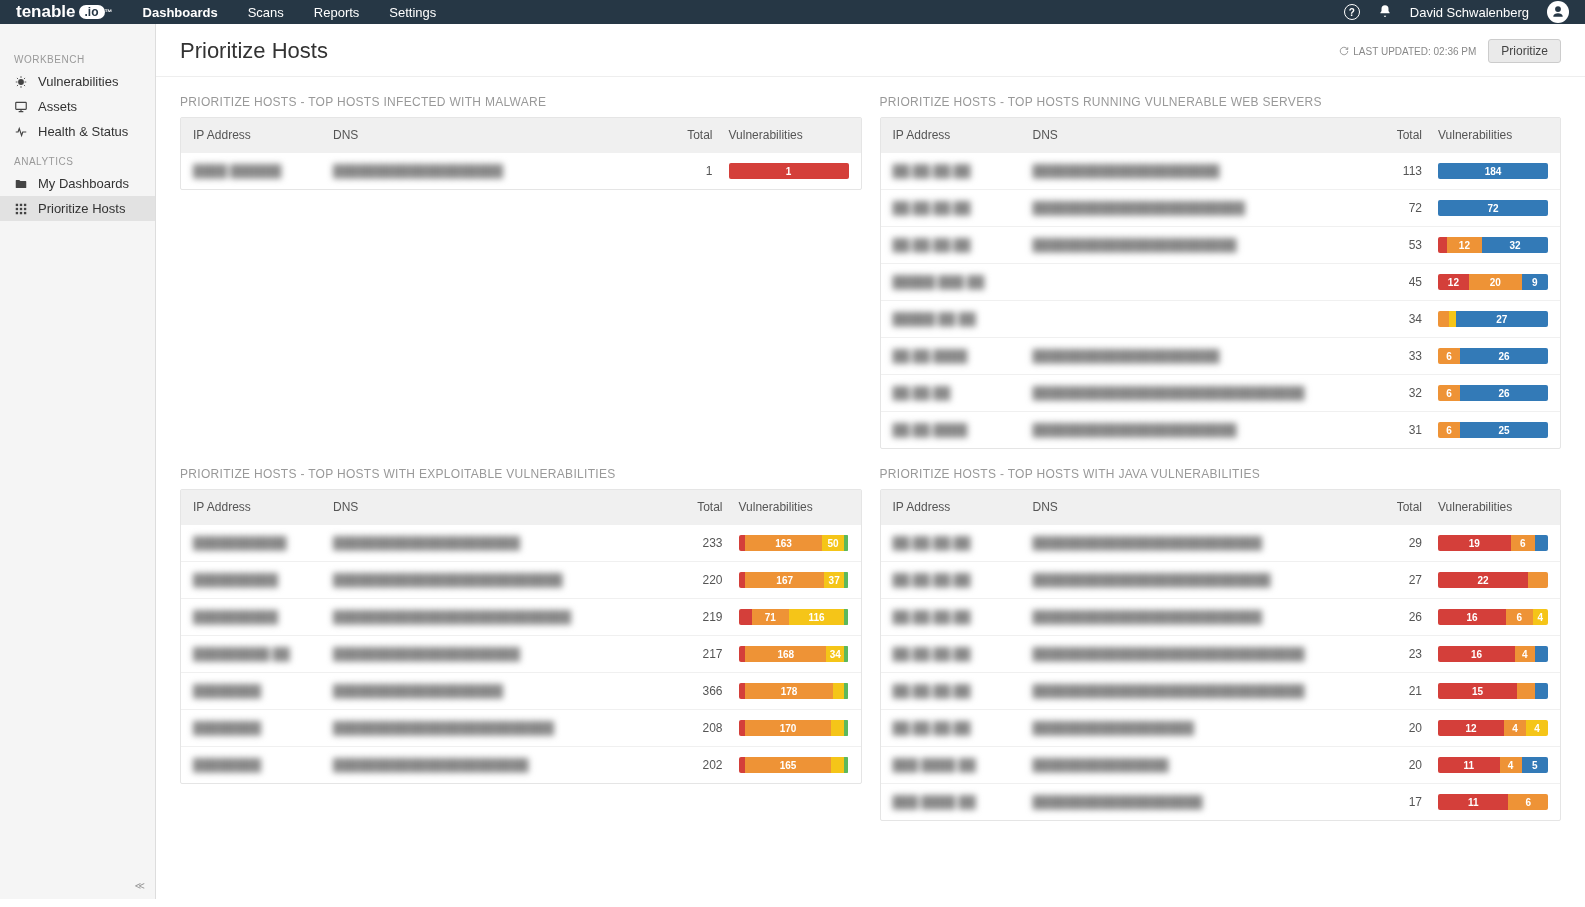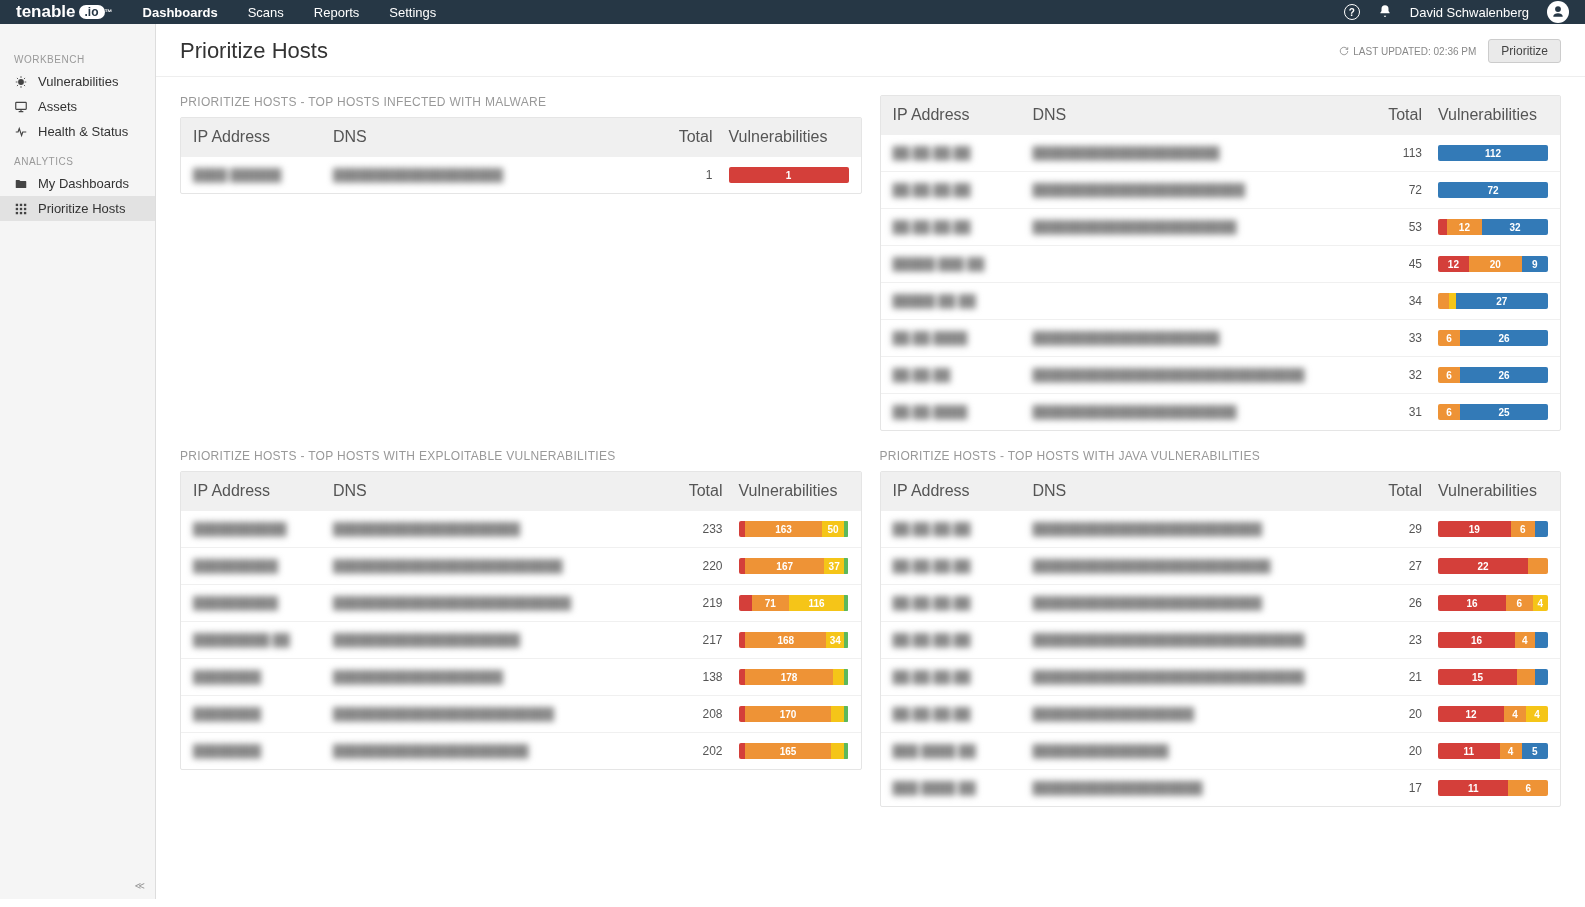--- a/index.html
+++ b/index.html
@@ -32,21 +32,21 @@
     .page-header { display: flex; align-items: center; padding: 14px 24px 12px; border-bottom: 1px solid #eee; }
     .page-title { font-size: 22px; font-weight: 400; color: #333; }
     .header-right { margin-left: auto; display: flex; align-items: center; gap: 12px; }
     .last-updated { font-size: 10px; color: #888; display: flex; align-items: center; gap: 4px; text-align: right; }
     .configure-btn { background: #eaeaea; border: 1px solid #ccc; border-radius: 3px; padding: 4px 12px; font-size: 12px; cursor: pointer; color: #444; }
     
     .panels { display: grid; grid-template-columns: 1fr 1fr; gap: 18px; padding: 18px 24px; }
     .panel { }
     .panel-title { font-size: 12px; color: #999; letter-spacing: 0.3px; margin-bottom: 8px; text-transform: uppercase; }
     .table { border: 1px solid #e5e5e5; border-radius: 2px; }
-    .thead { background: #f0f0f0; display: flex; padding: 10px 12px; font-size: 16px; color: #555; }
+    .thead { background: #f0f0f0; display: flex; padding: 10px 12px; font-size: 12px; color: #555; }
     .tbody .row { display: flex; padding: 10px 12px; border-top: 1px solid #f0f0f0; align-items: center; font-size: 12px; color: #555; min-height: 37px; }
     .col-ip { width: 140px; flex-shrink: 0; }
     .col-dns { flex: 1; }
     .col-total { width: 60px; text-align: right; padding-right: 16px; flex-shrink: 0; }
     .col-vuln { width: 120px; flex-shrink: 0; }
     .col-vuln-wide { width: 110px; flex-shrink: 0; }
     
     .blur { filter: blur(3px); color: #888; user-select: none; }
     
     .vbar { display: flex; height: 16px; border-radius: 2px; overflow: hidden; width: 100%; }
@@ -181,35 +181,36 @@
                 <div class="col-vuln">
                   <div class="vbar">
                     <div class="vseg seg-red" style="width:100%">1</div>
                   </div>
                 </div>
               </div>
             </div>
           </div>
         </div>
         <div class="panel">
+          <div class="panel-title">PRIORITIZE HOSTS - TOP HOSTS RUNNING VULNERABLE WEB SERVERS</div>
           <div class="table">
             <div class="thead">
               <div class="col-ip">IP Address</div>
               <div class="col-dns">DNS</div>
               <div class="col-total">Total</div>
               <div class="col-vuln-wide">Vulnerabilities</div>
             </div>
             <div class="tbody">
               <div class="row">
                 <div class="col-ip blur">██.██.██.██</div>
                 <div class="col-dns blur">██████████████████████</div>
                 <div class="col-total">113</div>
                 <div class="col-vuln-wide">
                   <div class="vbar">
-                    <div class="vseg seg-blue" style="width:100%">112</div>
+                    <div class="vseg seg-blue" style="width:100%">184</div>
                   </div>
                 </div>
               </div>
               <div class="row">
                 <div class="col-ip blur">██.██.██.██</div>
                 <div class="col-dns blur">█████████████████████████</div>
                 <div class="col-total">72</div>
                 <div class="col-vuln-wide">
                   <div class="vbar">
                     <div class="vseg seg-blue" style="width:100%">72</div>
@@ -346,21 +347,21 @@
                     <div class="vseg seg-red" style="width:6%"></div>
                     <div class="vseg seg-orange" style="width:74%">168</div>
                     <div class="vseg seg-yellow" style="width:16%">34</div>
                     <div class="vseg seg-green" style="width:4%"></div>
                   </div>
                 </div>
               </div>
               <div class="row">
                 <div class="col-ip blur">████████</div>
                 <div class="col-dns blur">████████████████████</div>
-                <div class="col-total">138</div>
+                <div class="col-total">366</div>
                 <div class="col-vuln-wide">
                   <div class="vbar">
                     <div class="vseg seg-red" style="width:6%"></div>
                     <div class="vseg seg-orange" style="width:80%">178</div>
                     <div class="vseg seg-yellow" style="width:10%"></div>
                     <div class="vseg seg-green" style="width:4%"></div>
                   </div>
                 </div>
               </div>
               <div class="row">

